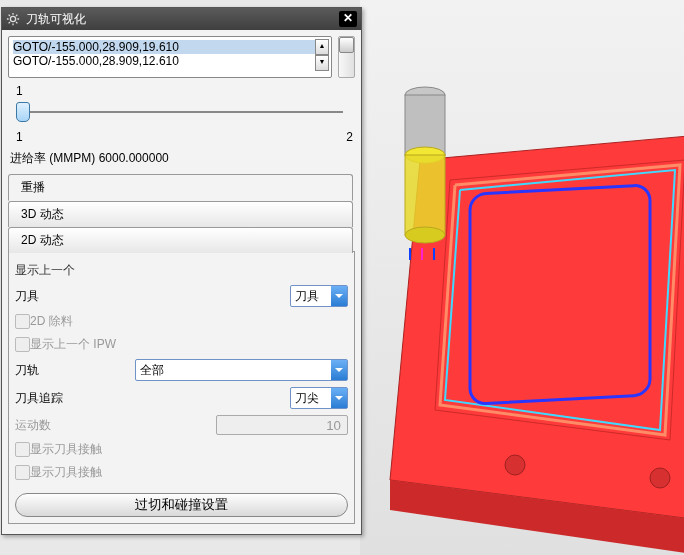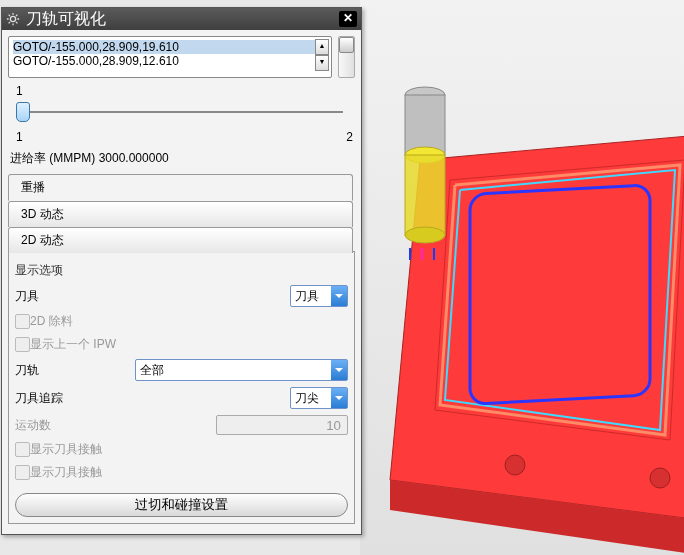--- a/index.html
+++ b/index.html
@@ -40,21 +40,21 @@
     padding: 0 4px;
   }
   .titlebar .gear {
     width: 14px;
     height: 14px;
     margin-right: 6px;
     color: #ddd;
   }
   .titlebar .title {
     flex: 1;
-    font-size: 16px;
+    font-size: 12px;
   }
   .titlebar .close {
     width: 18px;
     height: 16px;
     background: #000;
     border-radius: 2px;
     color: #fff;
     text-align: center;
     line-height: 14px;
     font-weight: bold;
@@ -321,30 +321,30 @@
     </div>
     <div class="slider-wrap">
       <div class="slider-track"></div>
       <div class="slider-handle"></div>
     </div>
     <div class="slider-range">
       <span>1</span>
       <span>2</span>
     </div>
 
-    <div class="feedrate">进给率 (MMPM) 3000.000000</div>
+    <div class="feedrate">进给率 (MMPM) 6000.000000</div>
 
     <div class="tabs">
       <div class="tab active">重播</div>
       <div class="tab">3D 动态</div>
       <div class="tab">2D 动态</div>
     </div>
 
     <div class="tabpanel">
-      <div class="section-title">显示选项</div>
+      <div class="section-title">显示上一个</div>
 
       <div class="row right">
         <span class="lbl">刀具</span>
         <div class="combo">
           <input readonly="" style="width: 32px;" value="刀具">
           <div class="btn">
               <svg viewBox="0 0 8 8">
                 <path d="M0 2l4 4 4-4" fill="#fff"></path>
               </svg>
             </div>

